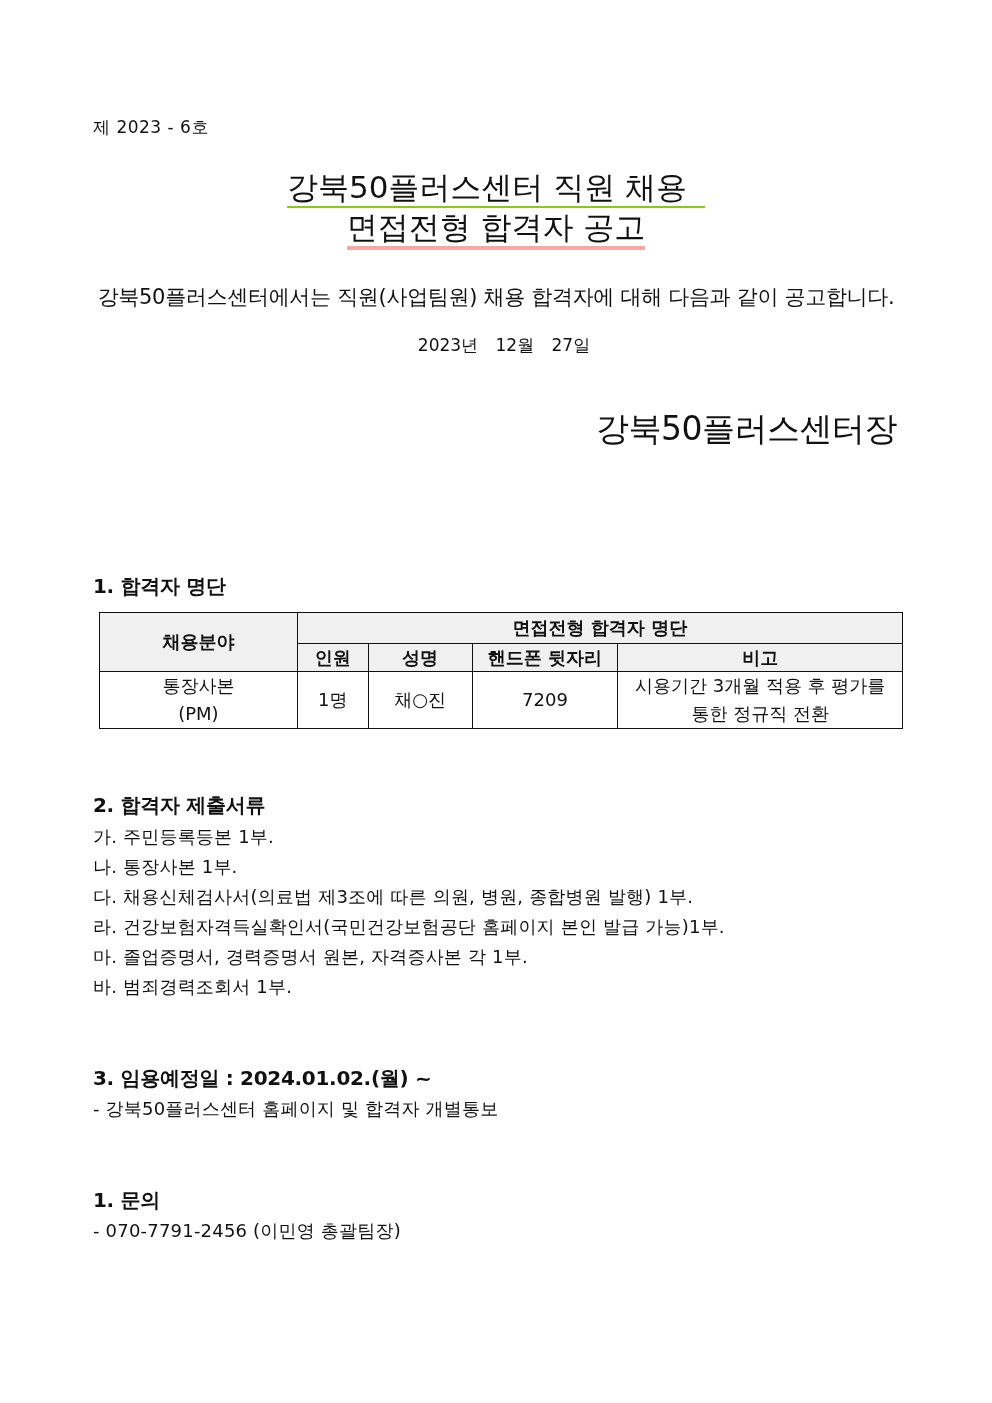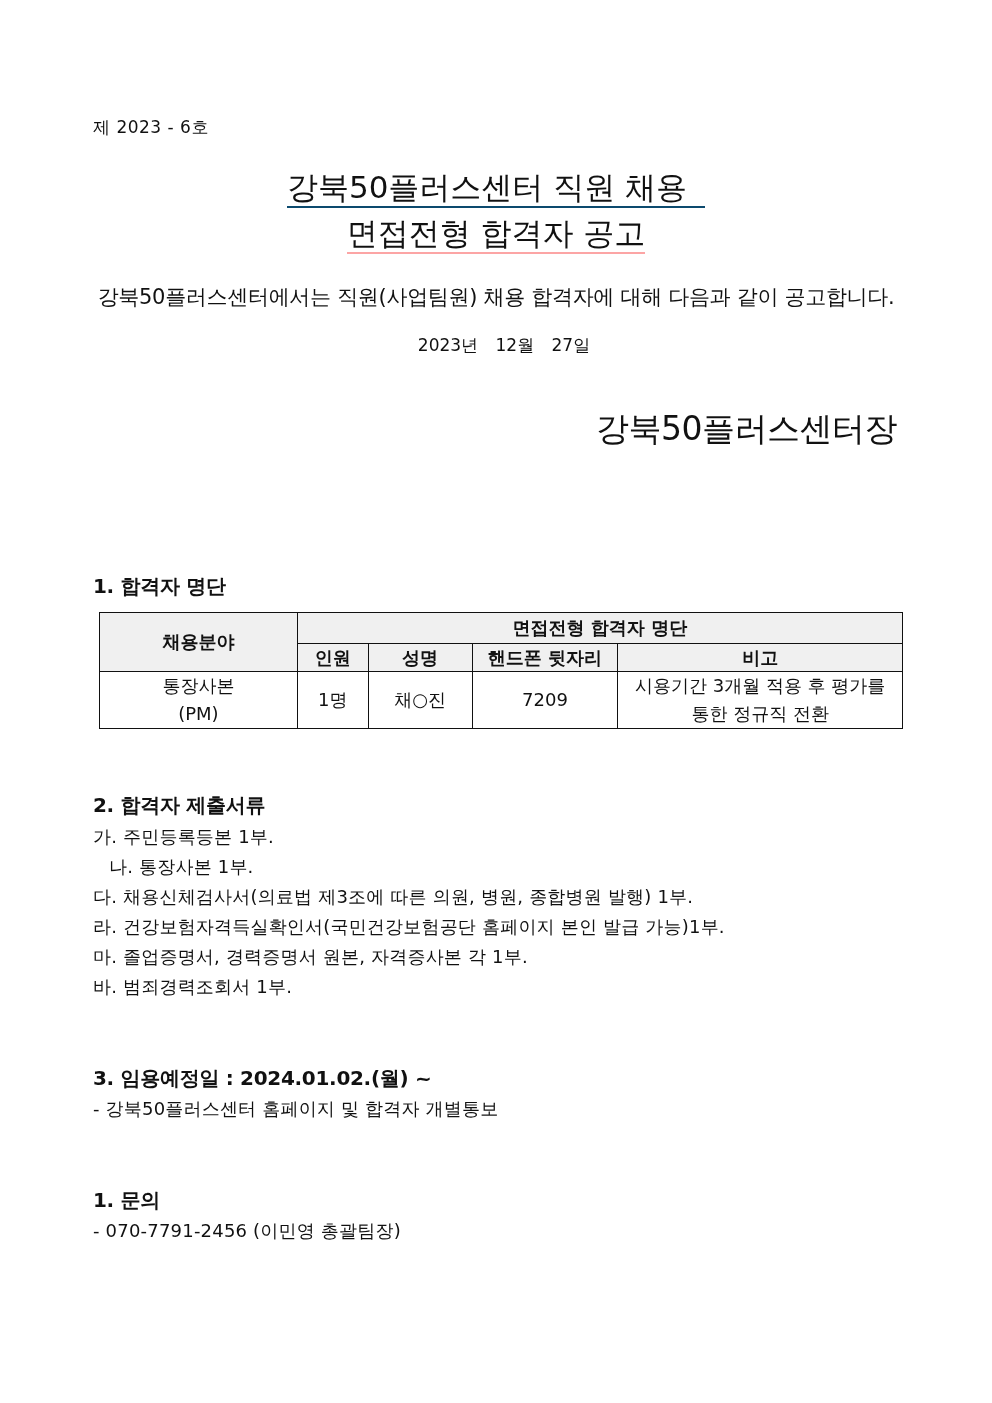--- a/index.html
+++ b/index.html
@@ -5,22 +5,22 @@
     html, body { margin: 0; padding: 0; background: #ffffff; }
     body {
       width: 992px; height: 1403px; position: relative; overflow: hidden;
       font-family: "DejaVu Sans", "Liberation Sans", sans-serif;
       color: #111111;
     }
     .abs { position: absolute; }
     .doc-number { left: 93px; top: 116px; font-size: 17px; letter-spacing: 0.5px; }
     .title-block { left: 0; width: 992px; top: 168px; text-align: center; }
     .title-line { font-size: 31px; line-height: 44px; display: inline-block; }
-    .title-u1 { border-bottom: 2px solid #0c4a6e; padding: 0 18px 0 0; line-height: 38px; }
-    .title-u2 { border-bottom: 2px solid #fca5a5; line-height: 38px; margin-top: 6px; }
+    .title-u1 { border-bottom: 2px solid #84cc16; padding: 0 18px 0 0; line-height: 38px; }
+    .title-u2 { border-bottom: 4px solid #fca5a5; line-height: 38px; }
     .intro { left: 0; width: 992px; top: 283px; text-align: center; font-size: 21px; letter-spacing: -0.3px; }
     .date { left: 8px; width: 992px; top: 334px; text-align: center; font-size: 17px; word-spacing: 12px; }
     .issuer { right: 95px; top: 407px; font-size: 33px; letter-spacing: -0.5px; }
     .section-head { font-size: 20px; font-weight: bold; left: 93px; letter-spacing: -0.3px; }
     .list-line { font-size: 18px; left: 93px; letter-spacing: 0.2px; }
     table.roster {
       position: absolute; left: 99px; top: 612px; width: 804px;
       border-collapse: collapse; font-size: 18px;
     }
     table.roster th, table.roster td {
@@ -77,21 +77,21 @@
     <td>
       <div>시용기간 3개월 적용 후 평가를</div>
       <div>통한 정규직 전환</div>
     </td>
   </tr>
 </tbody>
   </table>
 
 <div class="abs section-head" style="top:792px;">2. 합격자 제출서류</div>
 <div class="abs list-line" style="top:825px;">가. 주민등록등본 1부.</div>
-<div class="abs list-line" style="top:855px;margin-left:16px;">나. 통장사본 1부.</div>
+<div class="abs list-line" style="top:855px;">나. 통장사본 1부.</div>
 <div class="abs list-line" style="top:885px;">다. 채용신체검사서(의료법 제3조에 따른 의원, 병원, 종합병원 발행) 1부.</div>
 <div class="abs list-line" style="top:915px;">라. 건강보험자격득실확인서(국민건강보험공단 홈페이지 본인 발급 가능)1부.</div>
 <div class="abs list-line" style="top:945px;">마. 졸업증명서, 경력증명서 원본, 자격증사본 각 1부.</div>
 <div class="abs list-line" style="top:975px;">바. 범죄경력조회서 1부.</div>
 
 <div class="abs section-head" style="top:1065px;">3. 임용예정일 : 2024.01.02.(월) ~</div>
 <div class="abs list-line" style="top:1097px;">- 강북50플러스센터 홈페이지 및 합격자 개별통보</div>
 
 <div class="abs section-head" style="top:1187px;">1. 문의</div>
 <div class="abs list-line" style="top:1219px;">- 070-7791-2456 (이민영 총괄팀장)</div>

